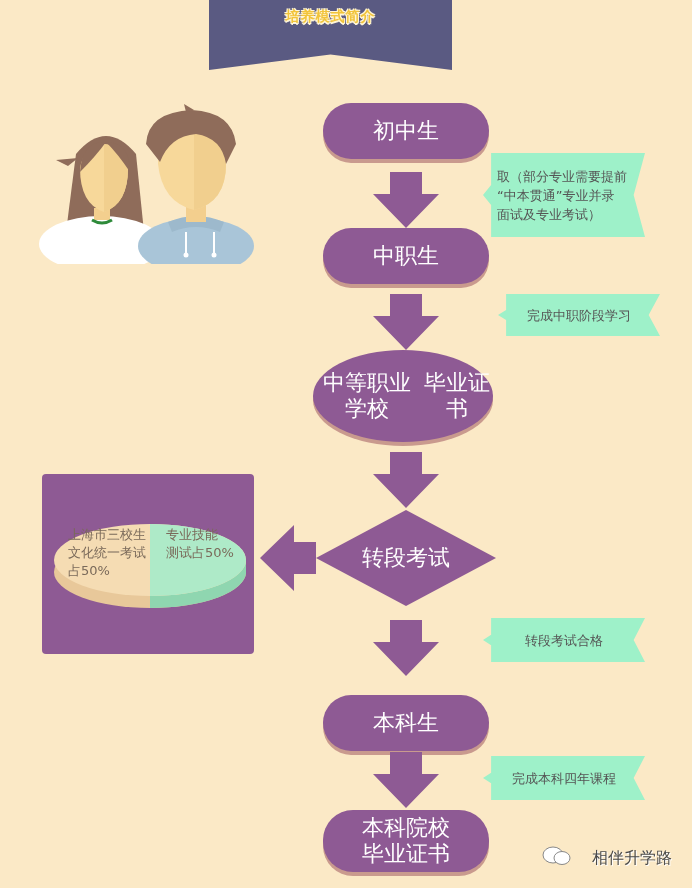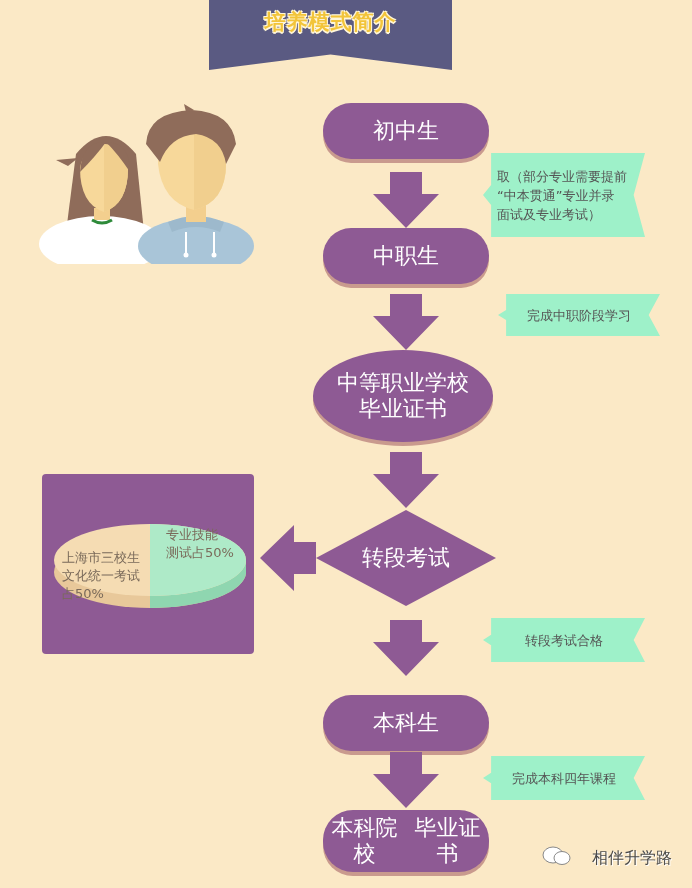--- a/index.html
+++ b/index.html
@@ -10,37 +10,37 @@
   }
   .abs { position: absolute; }
   
   .banner {
     left: 209px; top: 0; width: 243px; height: 70px;
     background: #5a5a82;
     clip-path: polygon(0 0, 100% 0, 100% 100%, 50% 78%, 0 100%);
   }
   .banner-title {
     left: 209px; top: 8px; width: 243px; text-align: center;
-    font-size: 21px; font-weight: bold; color: #f2c43a;
+    font-size: 14px; font-weight: bold; color: #f2c43a;
     letter-spacing: 1px;
     text-shadow: -1px -1px 0 #fff6d8, 1px -1px 0 #fff6d8, -1px 1px 0 #fff6d8, 1px 1px 0 #fff6d8, 0 2px 0 #fff6d8;
   }
   
   .pill {
     background: #8e5a94; color: #fff;
     border-radius: 30px; text-align: center;
     box-shadow: 0 4px 0 #c99a8e;
     display: flex; align-items: center; justify-content: center;
     font-size: 22px; line-height: 26px;
   }
   .ellipse {
     background: #8e5a94; color: #fff;
     border-radius: 50%;
     box-shadow: 0 4px 0 #c99a8e;
-    display: flex; align-items: center; justify-content: center; flex-direction: column;
+    display: flex; align-items: center; justify-content: center; 
     font-size: 22px; line-height: 26px; text-align: center;
   }
   .diamond-wrap { left: 316px; top: 510px; width: 180px; height: 96px; }
   .diamond {
     width: 100%; height: 100%; background: #8e5a94;
     clip-path: polygon(50% 0, 100% 50%, 50% 100%, 0 50%);
     display: flex; align-items: center; justify-content: center;
     color: #fff; font-size: 22px;
   }
   .arrow-down { width: 66px; height: 56px; }
@@ -149,21 +149,21 @@
 <div class="abs panel"></div>
 <div class="abs pie-wrap">
   <svg width="196" height="90" viewBox="0 0 196 90">
     <ellipse cx="98" cy="52" rx="96" ry="36" fill="#e8c89a"></ellipse>
     <path d="M98 52 L98 88 A96 36 0 0 0 194 52 Z" fill="#8fd6b0"></path>
     <rect x="98" y="40" width="96" height="14" fill="#8fd6b0"></rect>
     <ellipse cx="98" cy="40" rx="96" ry="36" fill="#f5dcb3"></ellipse>
     <path d="M98 4 A96 36 0 0 1 98 76 Z" fill="#aeeac8"></path>
   </svg>
 </div>
-<div class="abs pie-label" style="left:62px;top:526px;margin-top:23px;">
+<div class="abs pie-label" style="left:68px;top:526px;">
   <span style="display:block">上海市三校生</span>
   <span style="display:block">文化统一考试</span>
   <span style="display:block">占50%</span>
 </div>
 <div class="abs pie-label" style="left:166px;top:526px;">
   <span style="display:block">专业技能</span>
   <span style="display:block">测试占50%</span>
 </div>
 
 <div class="abs arrow-left" style="left:260px;top:525px;">
@@ -195,21 +195,21 @@
 <div class="abs arrow-down" style="left:373px;top:752px;">
   <svg width="66" height="56" viewBox="0 0 66 56">
       <path d="M17 0 H49 V22 H66 L33 56 L0 22 H17 Z" fill="#8e5a94"></path>
     </svg>
 </div>
 
 <div class="abs note" style="left:483px;top:756px;width:162px;height:44px;justify-content:center;">
   <span>完成本科四年课程</span>
 </div>
 
-<div class="abs pill" style="left:323px;top:810px;width:166px;height:62px;flex-direction:row;">
+<div class="abs pill" style="left:323px;top:810px;width:166px;height:62px;flex-direction:column;">
   <span>本科院校</span>
   <span>毕业证书</span>
 </div>
 
 <div class="abs watermark">
   <span>
     <svg width="30" height="20" viewBox="0 0 30 20">
         <ellipse cx="11" cy="9" rx="10" ry="8" fill="#fff" stroke="#888" stroke-width="1"></ellipse>
         <ellipse cx="20" cy="12" rx="8" ry="6.5" fill="#fff" stroke="#888" stroke-width="1"></ellipse>
       </svg>

